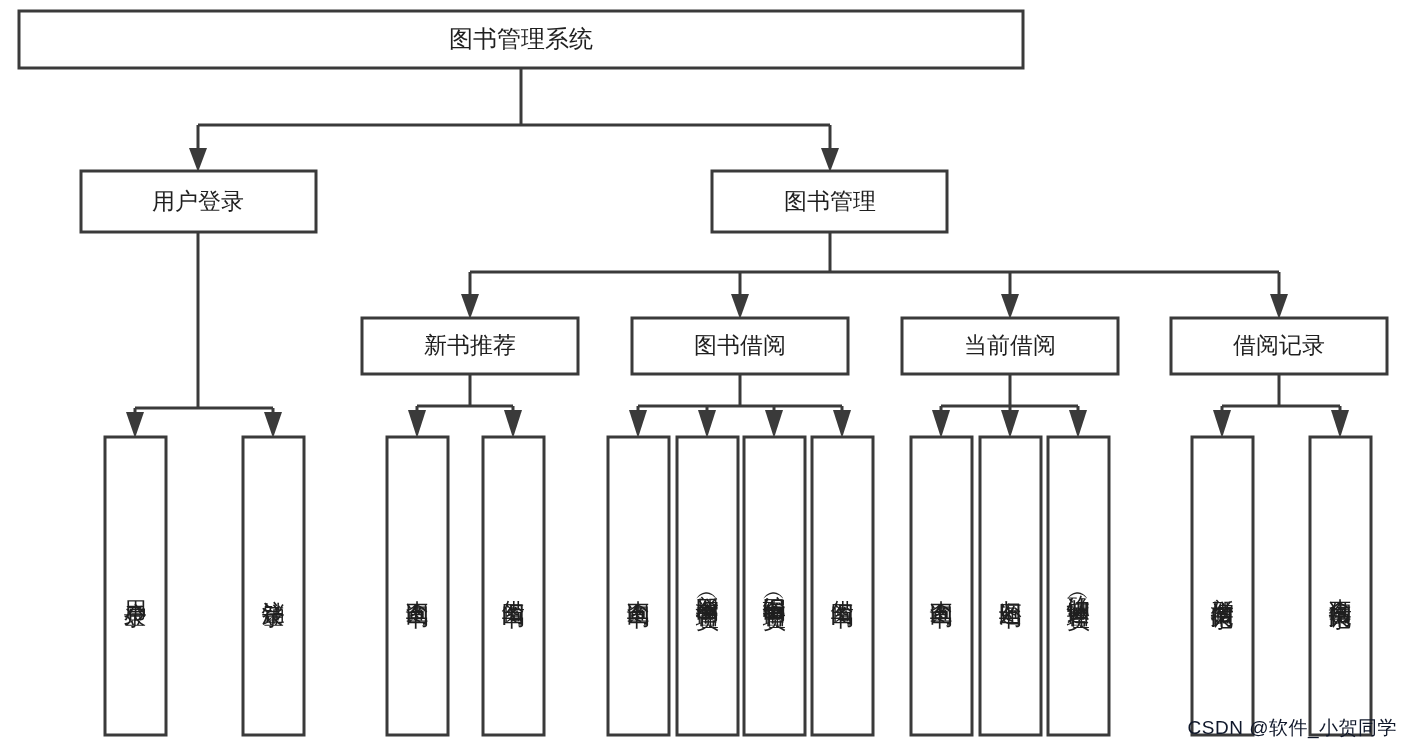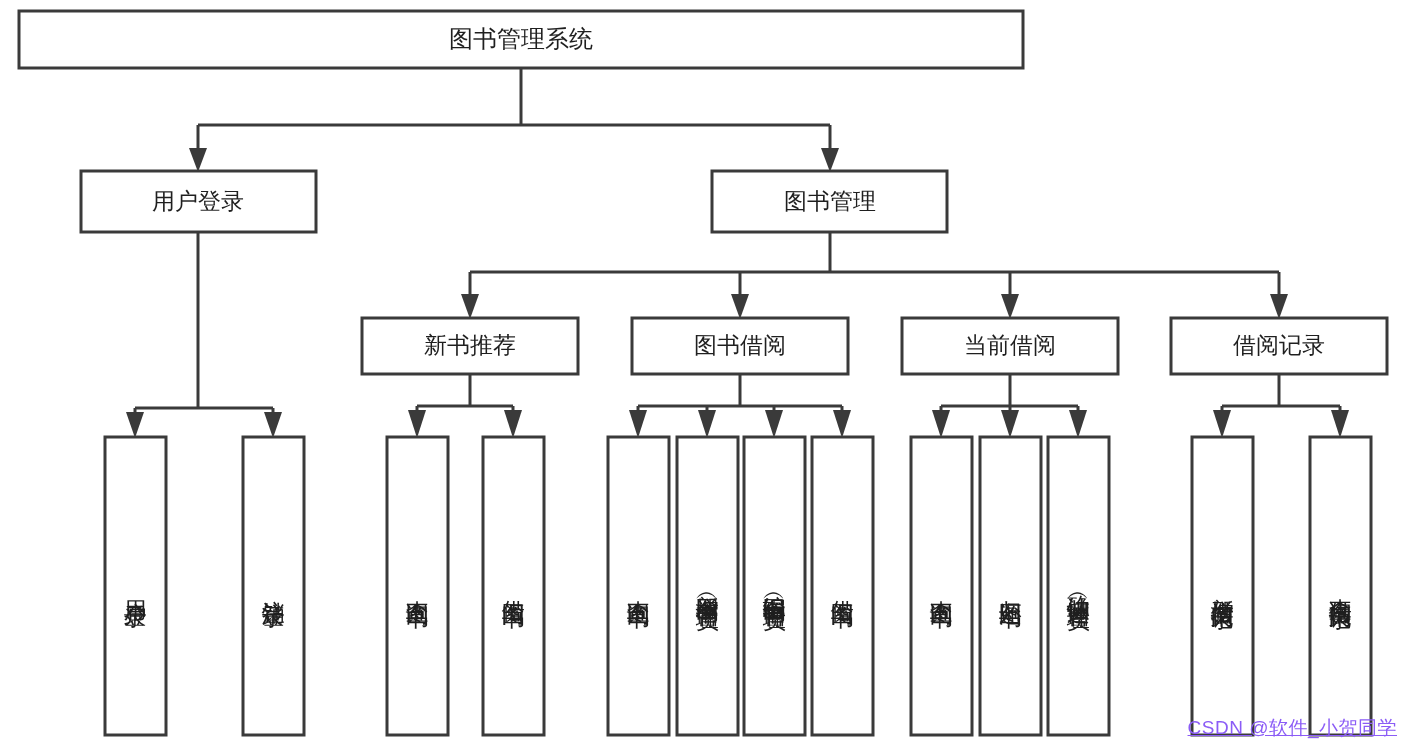--- a/index.html
+++ b/index.html
@@ -61,25 +61,24 @@
     letter-spacing: 2px;
     white-space: nowrap;
     text-align: center;
   }
   .watermark {
     position: absolute;
     right: 8px;
     bottom: 6px;
     font-family: "Liberation Sans", "DejaVu Sans", sans-serif;
     font-size: 19px;
-    color: #8b5cf6;
+    color: #0f172a;
     letter-spacing: 0.5px;
     pointer-events: none;
     white-space: nowrap;
-    text-decoration: underline;
   }
 </style>
 </head>
 <body>
 
 <svg id="diagram" viewBox="0 0 1405 747" xmlns="http://www.w3.org/2000/svg">
 
   <g>
 
     <path class="connector" d="M 521 68 L 521 125"></path>

